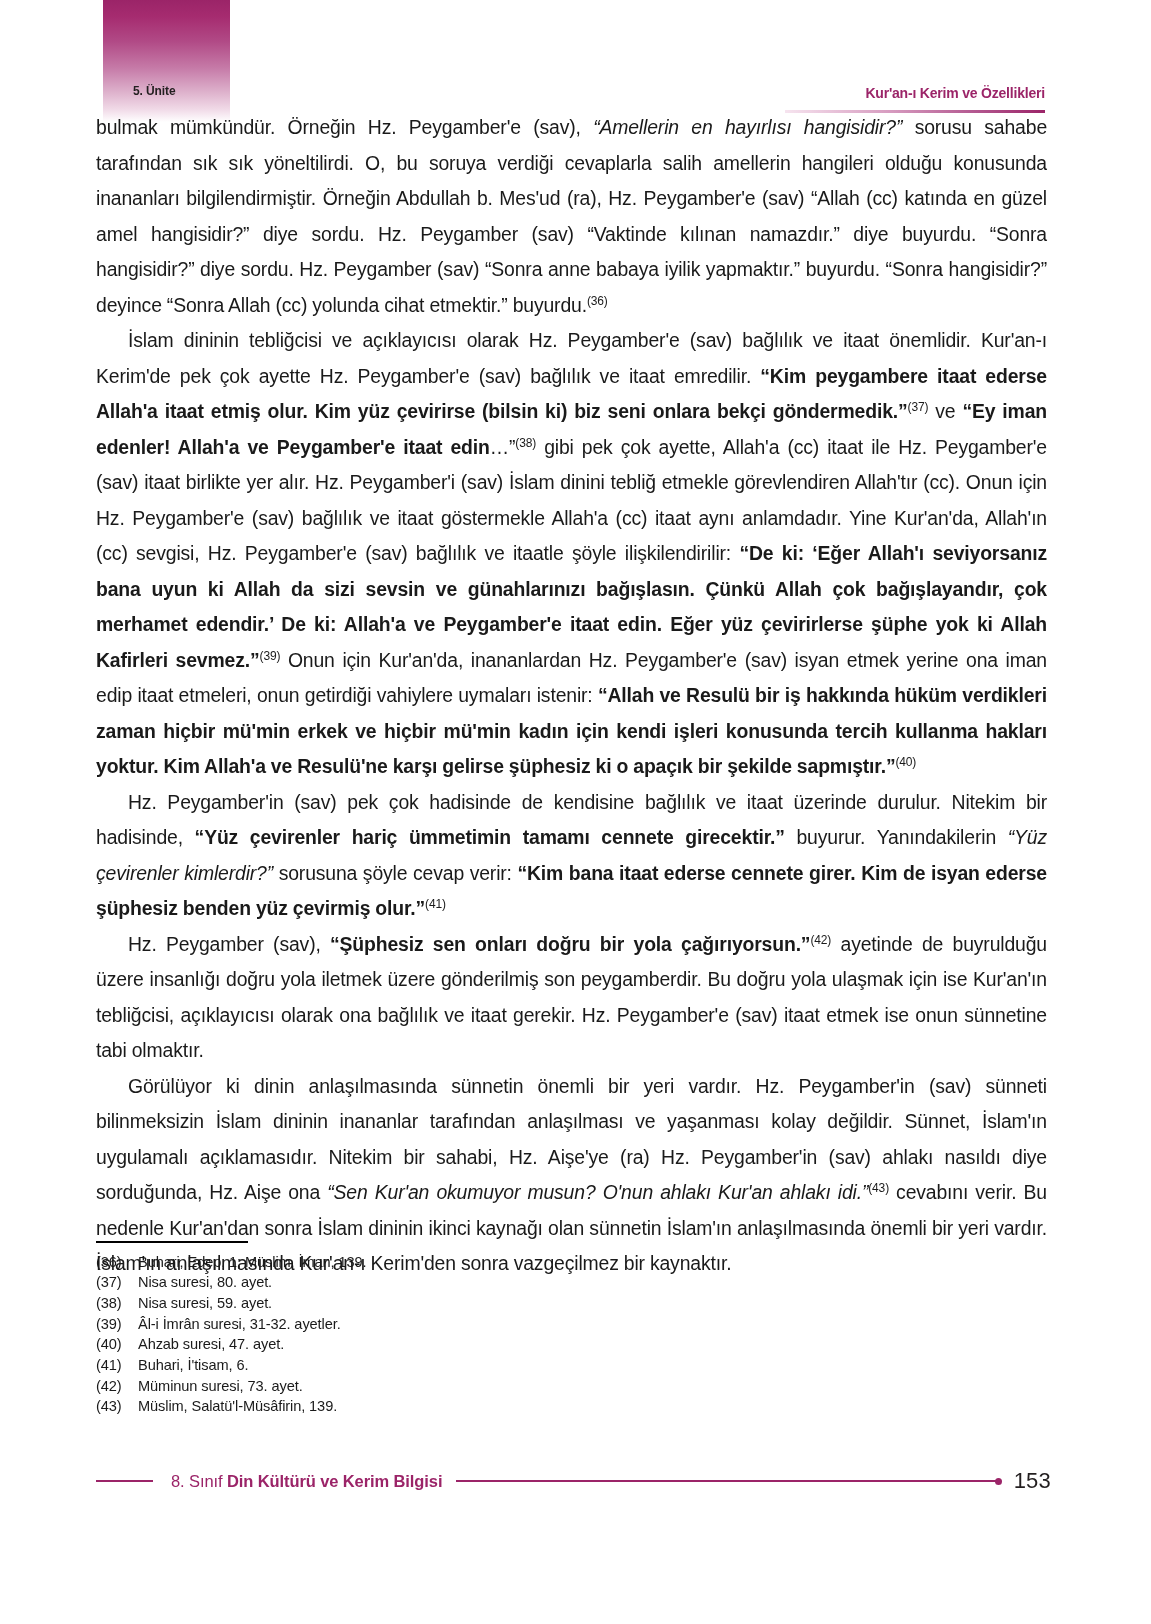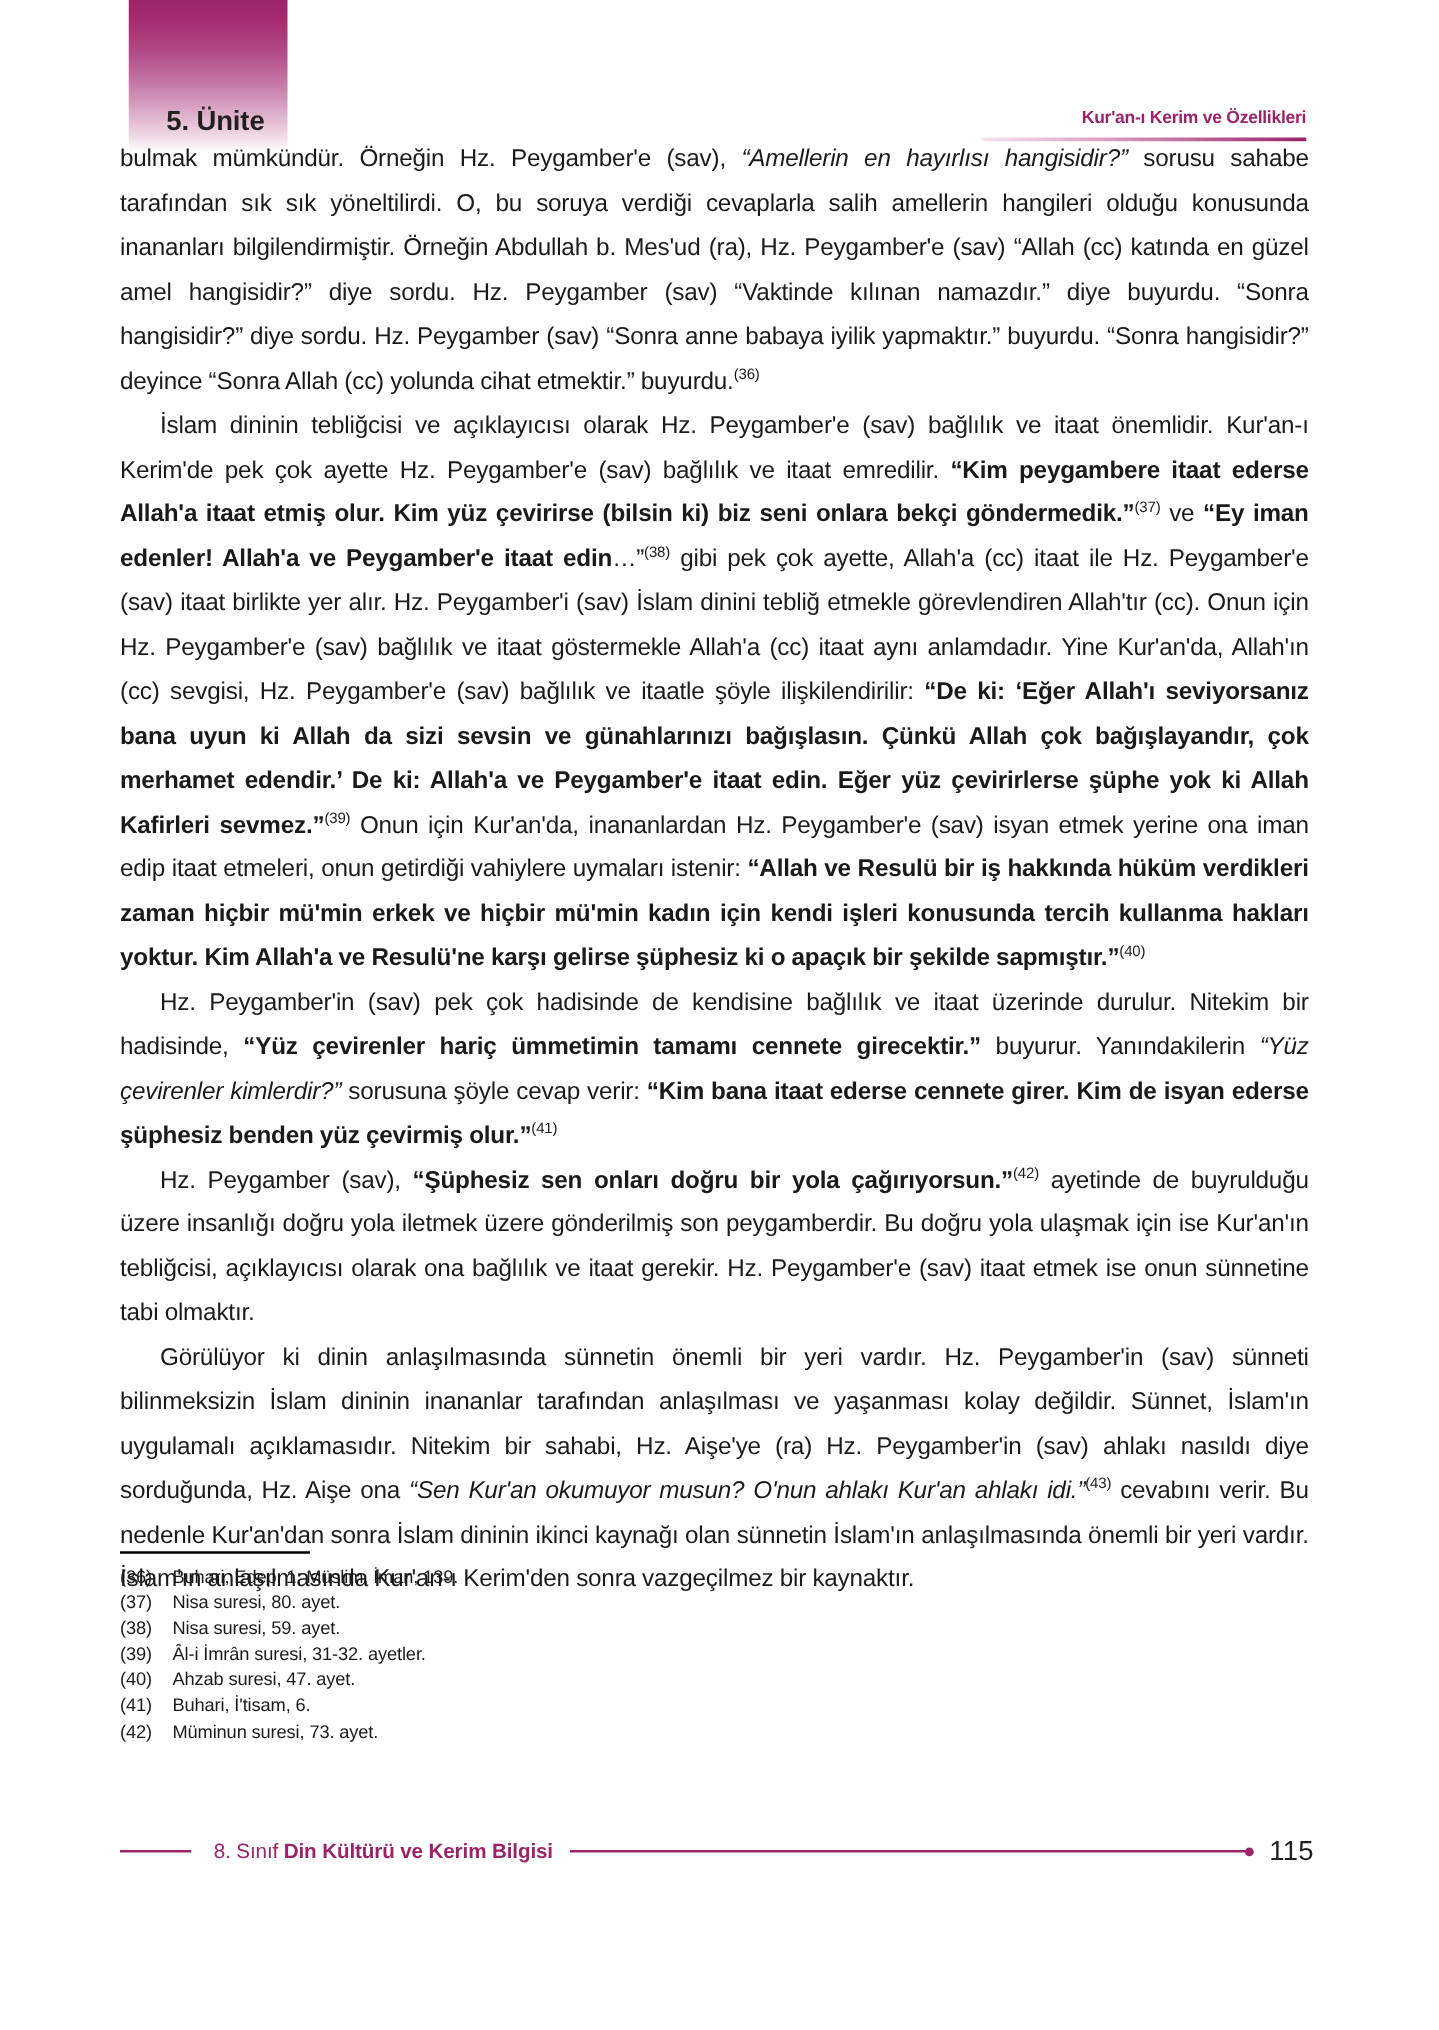--- a/index.html
+++ b/index.html
@@ -41,21 +41,21 @@
         #b14a86 34%,
         #c67ba8 56%,
         #ddb0cb 75%,
         #f1dbe8 90%,
         #ffffff 100%);
   }
   .unit-label {
     position: absolute;
     left: 133px;
     top: 84px;
-    font-size: 22px;
+    font-size: 12px;
     font-weight: bold;
     color: #231f20;
     letter-spacing: -0.1px;
   }
   .chapter-title {
     position: absolute;
     right: 106px;
     top: 85px;
     font-size: 14px;
     font-weight: bold;
@@ -206,25 +206,26 @@
   <div class="footnotes">
     <div class="fn-rule"></div>
     <ul class="fn-list">
         <li class="fn-item"><span class="fn-num">(36)</span><span>Buhari, Edep, 1; Müslim, İman, 139.</span></li>
         <li class="fn-item"><span class="fn-num">(37)</span><span>Nisa suresi, 80. ayet.</span></li>
         <li class="fn-item"><span class="fn-num">(38)</span><span>Nisa suresi, 59. ayet.</span></li>
         <li class="fn-item"><span class="fn-num">(39)</span><span>Âl-i İmrân suresi, 31-32. ayetler.</span></li>
         <li class="fn-item"><span class="fn-num">(40)</span><span>Ahzab suresi, 47. ayet.</span></li>
         <li class="fn-item"><span class="fn-num">(41)</span><span>Buhari, İ'tisam, 6.</span></li>
         <li class="fn-item"><span class="fn-num">(42)</span><span>Müminun suresi, 73. ayet.</span></li>
+        <li class="fn-item"><span class="fn-num">(43)</span><span>Müslim, Salatü'l-Müsâfirin, 139.</span></li>
       </ul>
   </div>
 
   <div class="footer">
     <div class="foot-dash"></div>
     <div class="foot-text">
       <span class="grade">8. Sınıf </span><span class="subject">Din Kültürü ve Kerim Bilgisi</span>
     </div>
     <div class="foot-line"></div>
-    <div class="page-num">115</div>
+    <div class="page-num">153</div>
   </div>
 
 </div>
 
 </body></html>

